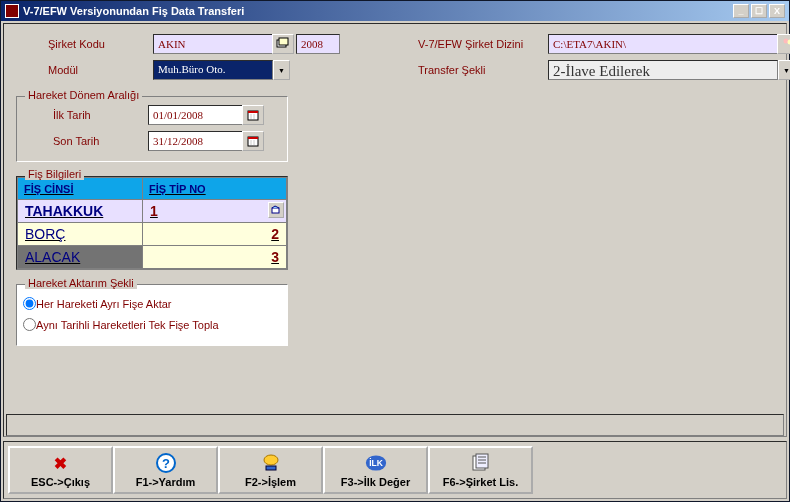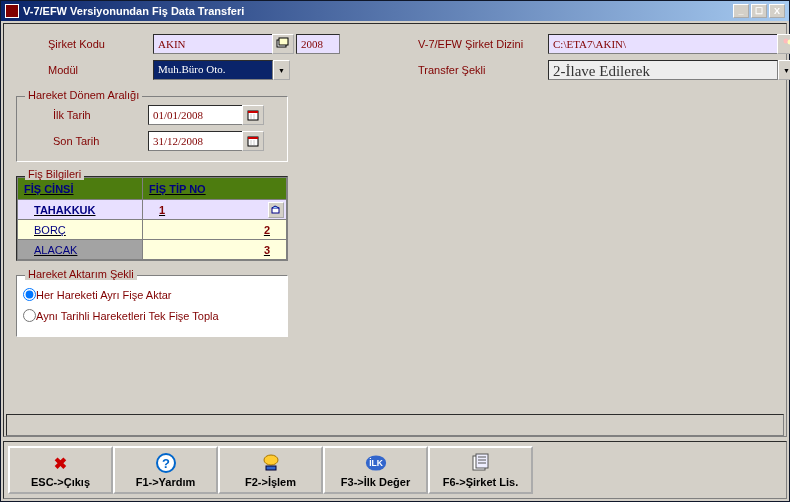--- a/index.html
+++ b/index.html
@@ -19,25 +19,25 @@
 .sel { border: 1px inset #808080; background: #0a246a; color: #fff; height: 20px; padding: 2px 4px; font-family: Tahoma; font-size: 11px; width: 120px; }
 .sel-btn { width: 17px; height: 20px; border: 1px outset #fff; background: #d4d0c8; display: inline-flex; align-items: center; justify-content: center; font-size: 7px; }
 .fieldbtn { width: 22px; height: 20px; border: 1px outset #fff; background: #d4d0c8; display: inline-flex; align-items: center; justify-content: center; margin-left: -1px; }
 .fieldset { border: 1px solid #808080; border-top-color: #fff; border-left-color: #fff; margin-top: 10px; padding: 8px 4px 10px; position: relative; background: #d4d0c8; }
 .fieldset.inv { border: 1px solid #808080; border-right-color: #fff; border-bottom-color: #fff; border-top-color: #808080; border-left-color: #808080; }
 .legend { position: absolute; top: -8px; left: 8px; background: #d4d0c8; padding: 0 3px; color: #800000; font-size: 11px; }
 .donem-box { width: 272px; }
 .grid-box { width: 272px; padding: 0; border: 1px inset #808080; margin-top: 14px; position: relative; background:#fff;text-decoration:underline; }
 .grid-legend { position: absolute; top: -9px; left: 8px; background: #d4d0c8; padding: 0 3px; color: #800000; font-size: 11px; z-index:2;}
 .tbl { border-collapse: collapse; width: 100%; }
-.tbl th { background: #4d7c0f; border: 1px solid #808080; color: #000080; font-weight: bold; text-align: left; padding: 3px 6px; font-size: 11px; height: 22px; }
-.tbl td { border: 1px solid #808080; padding: 3px 16px; height: 20px; font-size: 11px; }
+.tbl th { background: #0ea5e9; border: 1px solid #808080; color: #000080; font-weight: bold; text-align: left; padding: 3px 6px; font-size: 11px; height: 22px; }
+.tbl td { border: 1px solid #808080; padding: 3px 7px; height: 20px; font-size: 14px; }
 .tbl tr.r1 td { background: #e8e0ff; }
 .tbl tr.r2 td { background: #ffffdd; }
-.tbl tr.r3 td { background: #a3a3a3; }
+.tbl tr.r3 td { background: #737373; }
 .col1 { width: 125px; color: #000080; font-weight: bold; }
 .col2 { color: #800000; font-weight: bold; text-align: left; position: relative; }
 .cell-icon { position: absolute; right: 2px; top: 2px; width: 16px; height: 16px; border: 1px outset #fff; background: #d4d0c8; display:flex; align-items:center; justify-content:center;}
 .col2r { text-align: right; padding-right:6px;}
 .aktarim-box { width: 272px; margin-top: 14px; background:#fff; }
 .radio-row { display: flex; align-items: center; padding: 4px 2px; color: #800000; gap: 0; }
 .radio-row input { }
 .statusbar { height: 22px; border: 1px inset #808080; margin: 0 2px; background: #d4d0c8; }
 .toolbar-wrap { border: 1px inset #808080; margin: 2px; padding: 4px; background: #d4d0c8; }
 .toolbar { display: flex; gap: 0; }

